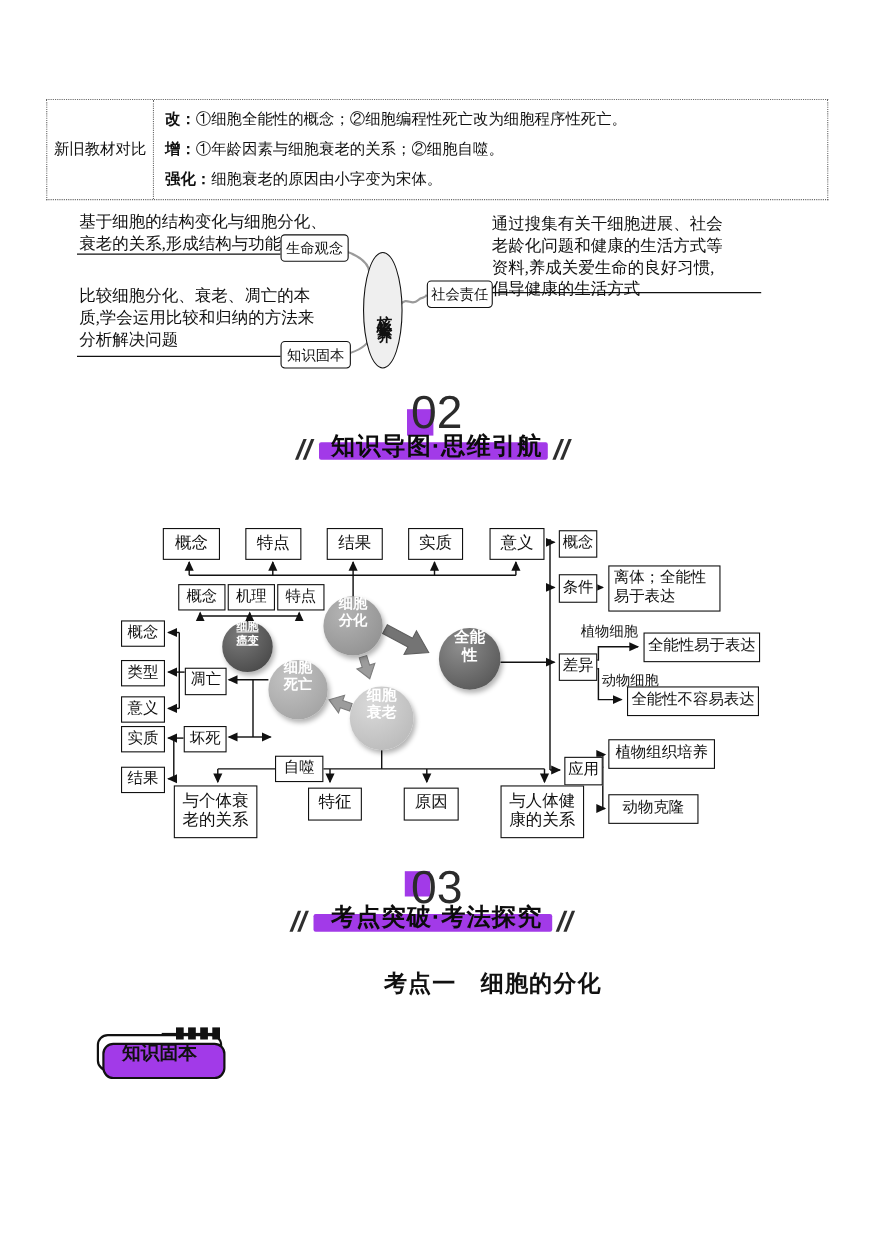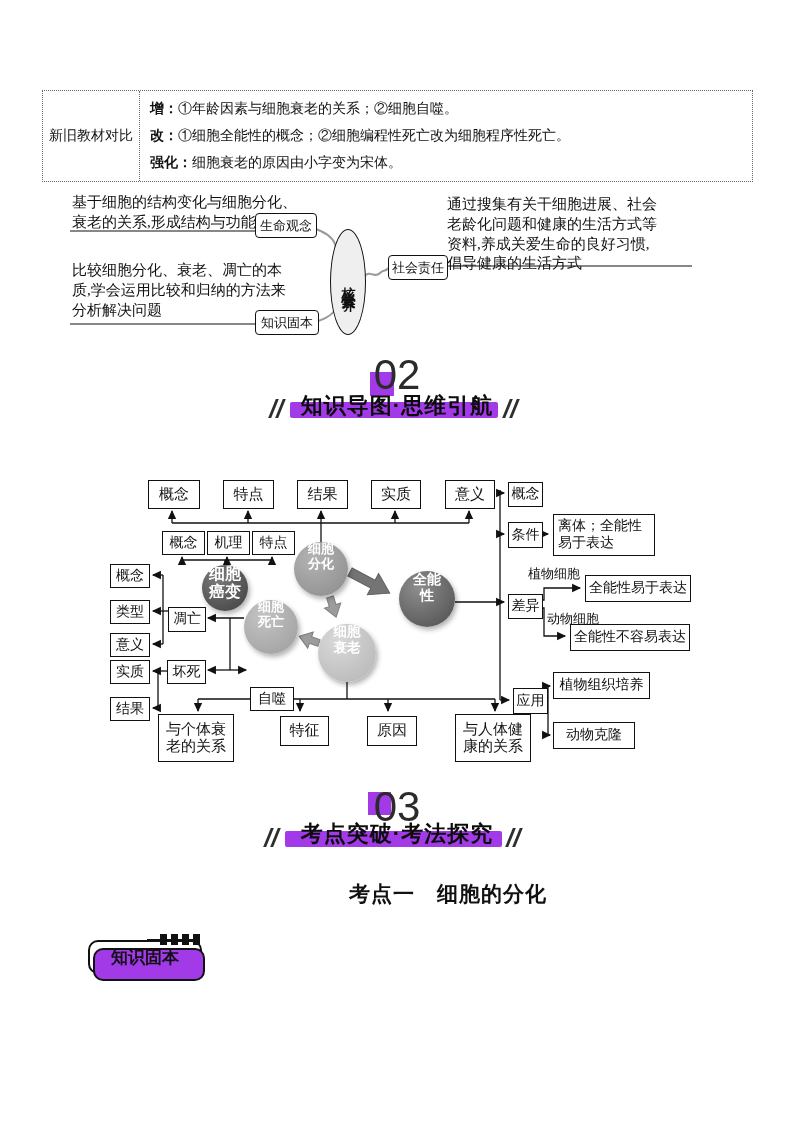--- a/index.html
+++ b/index.html
@@ -143,22 +143,22 @@
       <path d="M0,-3.5 L9,-3.5 L9,-8.5 L21,0 L9,8.5 L9,3.5 L0,3.5 Z" fill="#9c9c9c" stroke="#7d7d7d"></path>
     </g>
     <g transform="translate(319,643) rotate(199)">
       <path d="M0,-3.5 L9,-3.5 L9,-8.5 L21,0 L9,8.5 L9,3.5 L0,3.5 Z" fill="#9c9c9c" stroke="#7d7d7d"></path>
     </g>
   </svg>
 
   <div class="abs cmp-table serif">
     <div class="cmp-label">新旧教材对比</div>
     <div class="cmp-body">
+      <div class="cmp-row"><b>改：</b><span>①细胞全能性的概念；②细胞编程性死亡改为细胞程序性死亡。</span></div>
       <div class="cmp-row"><b>增：</b><span>①年龄因素与细胞衰老的关系；②细胞自噬。</span></div>
-      <div class="cmp-row"><b>改：</b><span>①细胞全能性的概念；②细胞编程性死亡改为细胞程序性死亡。</span></div>
       <div class="cmp-row"><b>强化：</b><span>细胞衰老的原因由小字变为宋体。</span></div>
     </div>
   </div>
 
   <div class="abs lit-text serif" style="left:72px;top:193px;width:236px;">基于细胞的结构变化与细胞分化、衰老的关系,形成结构与功能观</div>
   <div class="abs lit-text serif" style="left:72px;top:261px;width:218px;">比较细胞分化、衰老、凋亡的本质,学会运用比较和归纳的方法来分析解决问题</div>
   <div class="abs lit-text serif" style="left:447px;top:195px;width:212px;">通过搜集有关干细胞进展、社会老龄化问题和健康的生活方式等资料,养成关爱生命的良好习惯,倡导健康的生活方式</div>
 
   <div class="abs lit-box serif" style="left:255px;top:213px;width:60px;height:23px;">生命观念</div>
   <div class="abs lit-box serif" style="left:255px;top:310px;width:62px;height:23px;">知识固本</div>
@@ -193,21 +193,21 @@
   <div class="abs mbox serif f14" style="left:110px;top:564px;width:38px;height:22px;">概念</div>
   <div class="abs mbox serif f14" style="left:110px;top:600px;width:38px;height:22px;">类型</div>
   <div class="abs mbox serif f14" style="left:110px;top:633px;width:38px;height:22px;">意义</div>
   <div class="abs mbox serif f14" style="left:110px;top:660px;width:38px;height:22px;">实质</div>
   <div class="abs mbox serif f14" style="left:110px;top:697px;width:38px;height:22px;">结果</div>
 
   <div class="abs mbox serif f14" style="left:168px;top:607px;width:36px;height:23px;">凋亡</div>
   <div class="abs mbox serif f14" style="left:167px;top:660px;width:37px;height:22px;">坏死</div>
   <div class="abs mbox serif f14" style="left:250px;top:687px;width:42px;height:22px;">自噬</div>
 
-  <div class="abs circle" style="left:202px;top:565px;width:46px;height:46px;font-size:16px;background:radial-gradient(circle at 35% 30%,#7a7a7a,#3f3f3f);">
+  <div class="abs circle" style="left:202px;top:565px;width:46px;height:46px;font-size:10px;background:radial-gradient(circle at 35% 30%,#7a7a7a,#3f3f3f);text-decoration:underline;">
       <span class="ctext">细胞癌变</span>
     </div>
   <div class="abs circle" style="left:294px;top:542px;width:54px;height:54px;font-size:13px;background:radial-gradient(circle at 35% 30%,#b3b3b3,#8b8b8b);">
       <span class="ctext">细胞分化</span>
     </div>
   <div class="abs circle" style="left:244px;top:600px;width:54px;height:54px;font-size:13px;background:radial-gradient(circle at 35% 30%,#c3c3c3,#9d9d9d);">
       <span class="ctext">细胞死亡</span>
     </div>
   <div class="abs circle" style="left:318px;top:624px;width:58px;height:58px;font-size:13.5px;background:radial-gradient(circle at 35% 30%,#d9d9d9,#b4b4b4);">
       <span class="ctext">细胞衰老</span>

